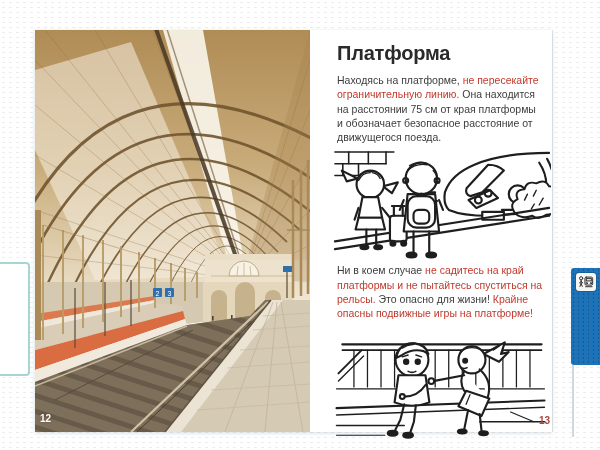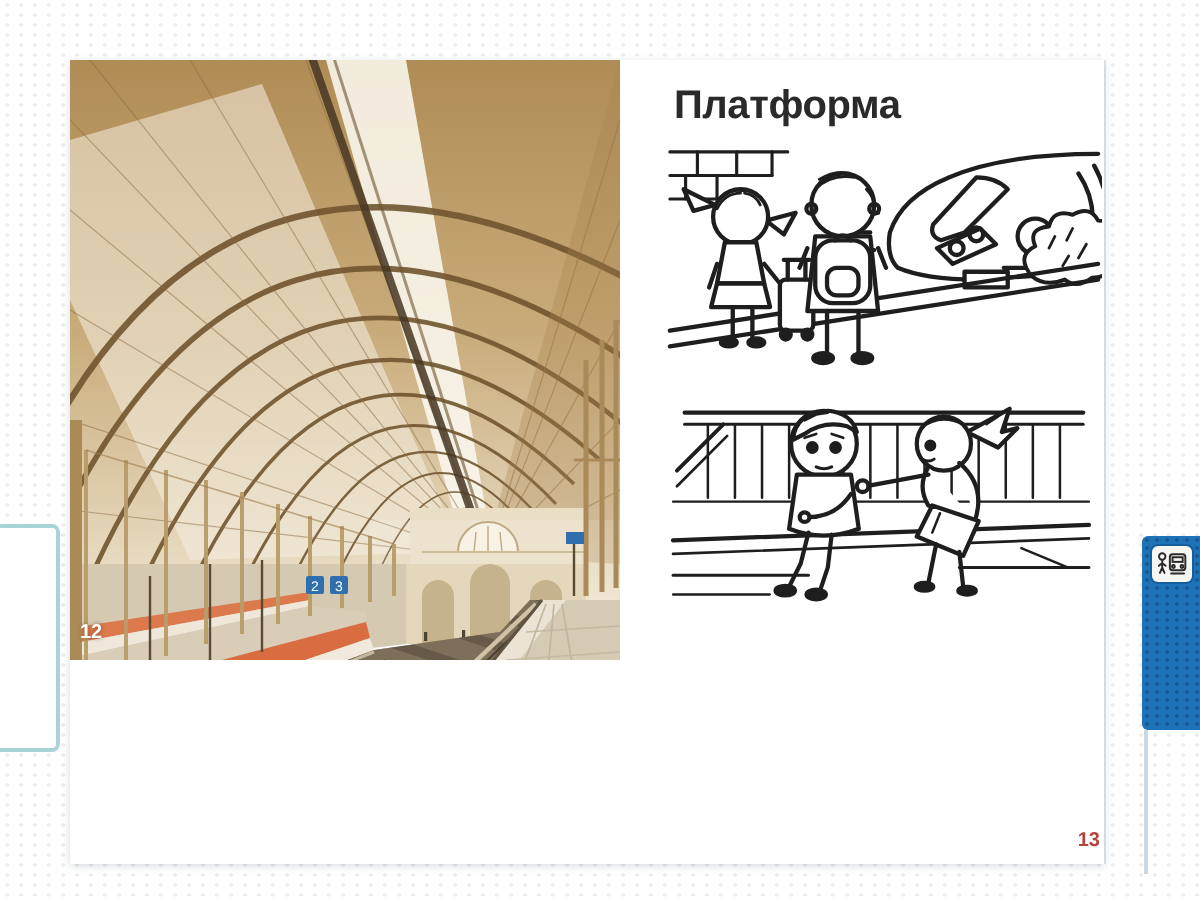--- a/index.html
+++ b/index.html
@@ -14,21 +14,21 @@
   .stacked-left{
     position:absolute;left:-34px;top:262px;width:60px;height:110px;
     background:#ffffff;border:2px solid #a9d4d6;border-radius:4px;
   }
   
   .spread{
     position:absolute;left:35px;top:30px;width:517px;height:402px;
     background:#ffffff;display:flex;
     box-shadow:0 1px 4px rgba(110,130,145,.28), 1px 0 0 #e3eaee;
   }
-  .photo-page{position:relative;width:275px;height:300px;overflow:hidden;flex:none;}
+  .photo-page{position:relative;width:275px;height:402px;overflow:hidden;flex:none;}
   .photo-page svg{display:block;}
   .pagenum-left{
     position:absolute;left:5px;bottom:8px;color:#ffffff;font-size:10px;font-weight:bold;
     text-shadow:0 0 2px rgba(60,40,20,.5);
   }
   .right-page{
     position:relative;width:242px;height:402px;flex:none;
     padding:10px 6px 0 27px;box-sizing:border-box;
   }
   .title{
@@ -206,20 +206,21 @@
         <rect x="130" y="258" width="9" height="9" rx="1" fill="#2f6fae"></rect>
         <text x="134.5" y="265.5" font-size="7" fill="#ffffff" text-anchor="middle">3</text>
       </g>
     </svg>
     <div class="pagenum-left">12</div>
   </div>
 
   <div class="right-page">
     <h1 class="title">Платформа</h1>
 
+    <p class="body-par"><span class="t-dark">Находясь на платформе, </span><span class="t-red">не пересекайте ограничительную линию.</span><span class="t-dark"> Она находится на расстоянии 75 см от края платформы и обозначает безопасное расстояние от движущегося поезда.</span></p>
 
     <svg class="ill" width="218" height="110" viewBox="0 0 218 112" role="img">
       <g class="line-art" stroke-width="1.6">
         <path d="M0,3 H60 M0,15 H52 M0,27 H30"></path>
         <path d="M14,3 V15 M34,3 V15 M52,3 V15 M8,15 V27 M24,15 V27"></path>
       </g>
 
       <g class="line-art" stroke-width="2.2">
         <path d="M218,4 Q170,4 142,16 Q118,26 112,44 Q110,56 116,62 Q130,68 156,68 L218,64" fill="#fff"></path>
         <path d="M156,16 L134,40 Q132,46 138,48 L150,44 L172,22 Q166,16 156,16 Z" fill="#fff"></path>
@@ -268,20 +269,21 @@
         <path d="M70,52 l-4,10 M106,52 l4,10"></path>
         <rect x="74" y="48" width="28" height="32" rx="9" fill="#fff"></rect>
         <rect x="80" y="62" width="16" height="14" rx="5" fill="#fff"></rect>
         <path d="M84,48 q4,-5 8,0"></path>
         <path d="M80,84 V106 M96,84 V106"></path>
         <ellipse cx="78" cy="108" rx="5" ry="2.5" fill="#1e1e1e"></ellipse>
         <ellipse cx="98" cy="108" rx="5" ry="2.5" fill="#1e1e1e"></ellipse>
       </g>
     </svg>
 
+    <p class="body-par"><span class="t-dark">Ни в коем случае </span><span class="t-red">не садитесь на край платформы и не пытайтесь спуститься на рельсы.</span><span class="t-dark"> Это опасно для жизни! </span><span class="t-red">Крайне опасны подвижные игры на платформе!</span></p>
 
     <svg class="ill" width="215" height="118" viewBox="0 0 215 122" role="img">
       <g class="line-art" stroke-width="2.2">
         <path d="M6,20 H212"></path>
         <path d="M6,26 H212" stroke-width="1.6"></path>
         <g stroke-width="1.3">
           <path d="M18,26 V64 M32,26 V64 M46,26 V64 M60,26 V64 M74,26 V64 M88,26 V64 M102,26 V64
                    M116,26 V64 M130,26 V64 M144,26 V64 M158,26 V64 M172,26 V64 M186,26 V64 M200,26 V64"></path>
         </g>
         <path d="M2,50 L26,26" stroke-width="2"></path>

